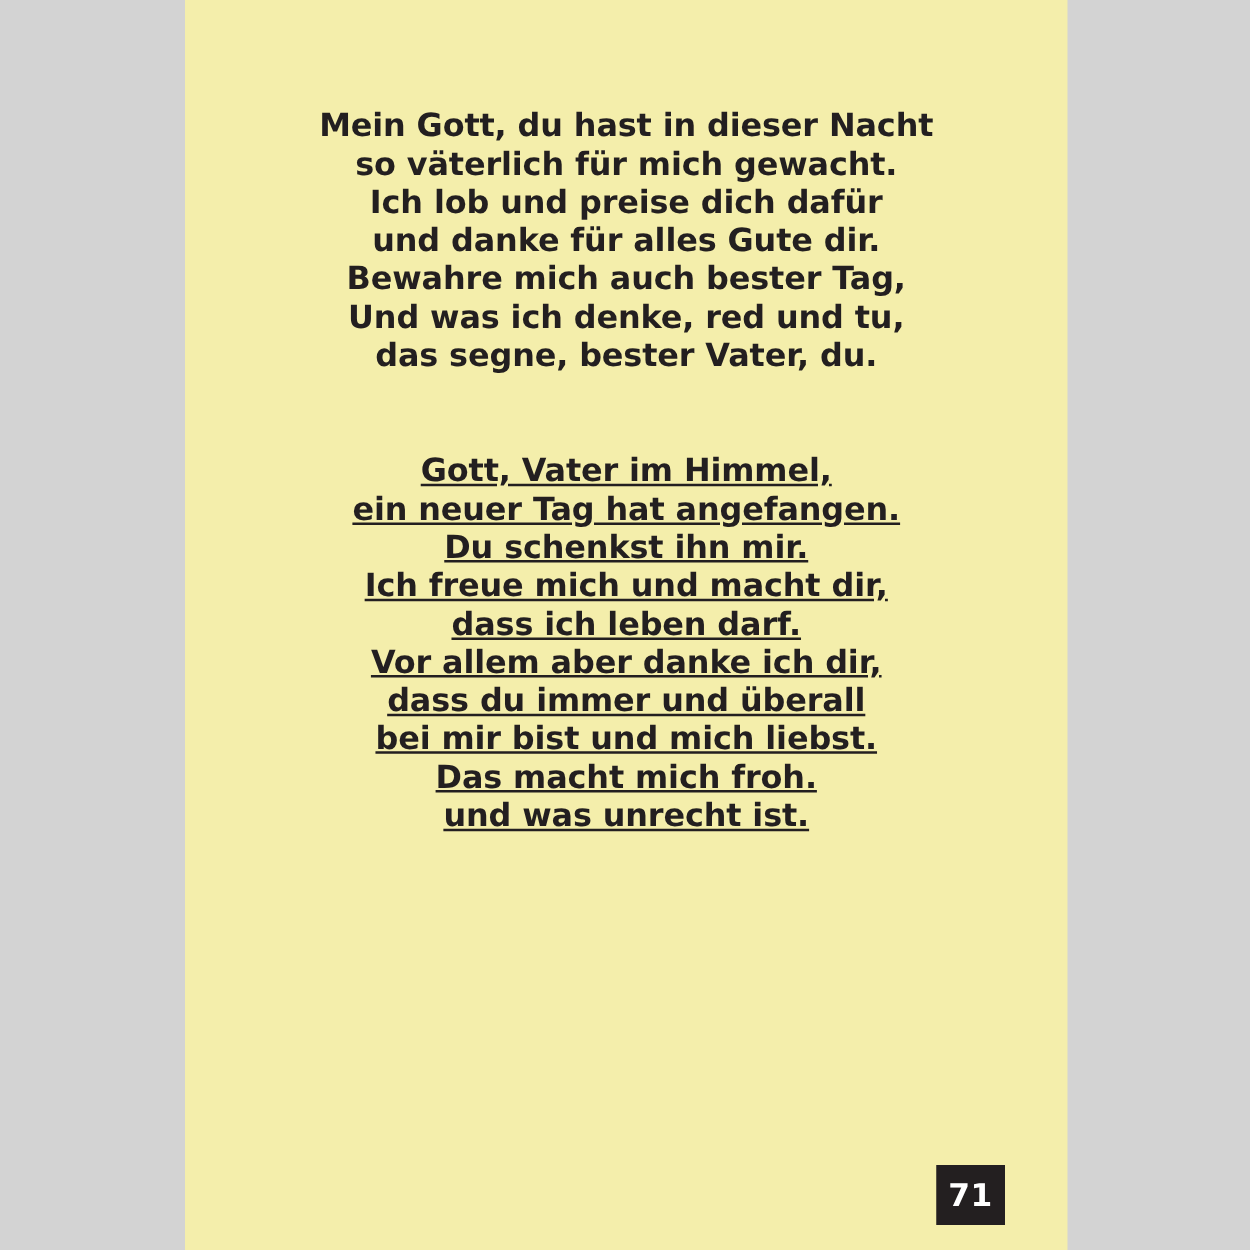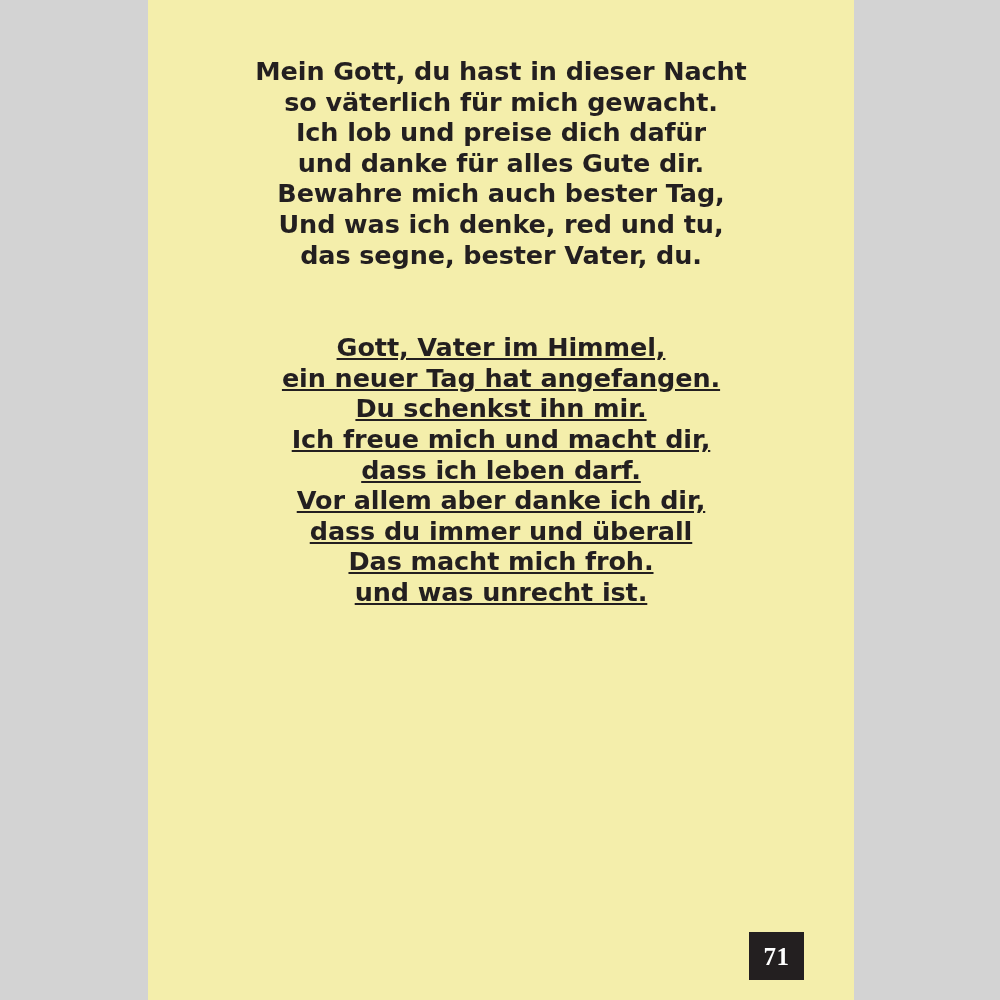--- a/index.html
+++ b/index.html
@@ -34,40 +34,40 @@
     width: 706px;
     padding-top: 56px;
   }
   .stanza {
     text-align: center;
     color: #231f20;
     font-weight: bold;
     font-size: 25.5px;
     line-height: 30.6px;
     letter-spacing: -0.1px;
+    margin-top: 30px;
   }
   .stanza .line {
     display: block;
     white-space: nowrap;
   }
   .stanza-2 {
     margin-top: 62px;
     text-decoration: underline;
   }
   .page-number-box {
     position: absolute;
     right: 50px;
     bottom: 20px;
     width: 55px;
     height: 48px;
     background: #231f20;
     display: flex;
     align-items: center;
     justify-content: center;
-    font-family: Liberation Serif, serif;
   }
   .page-number {
     color: #ffffff;
     font-weight: bold;
     font-size: 25px;
     line-height: 1;
     letter-spacing: 0.5px;
   }
 </style>
 </head>
@@ -88,20 +88,21 @@
       </div>
 
       <div class="stanza stanza-2">
         <span class="line">Gott, Vater im Himmel,</span>
         <span class="line">ein neuer Tag hat angefangen.</span>
         <span class="line">Du schenkst ihn mir.</span>
         <span class="line">Ich freue mich und macht dir,</span>
         <span class="line">dass ich leben darf.</span>
         <span class="line">Vor allem aber danke ich dir,</span>
         <span class="line">dass du immer und überall</span>
+        <span class="line">bei mir bist und mich liebst.</span>
         <span class="line">Das macht mich froh.</span>
         <span class="line">und was unrecht ist.</span>
       </div>
 
     </div>
 
     <div class="page-number-box">
       <span class="page-number">71</span>
     </div>
   </div>

